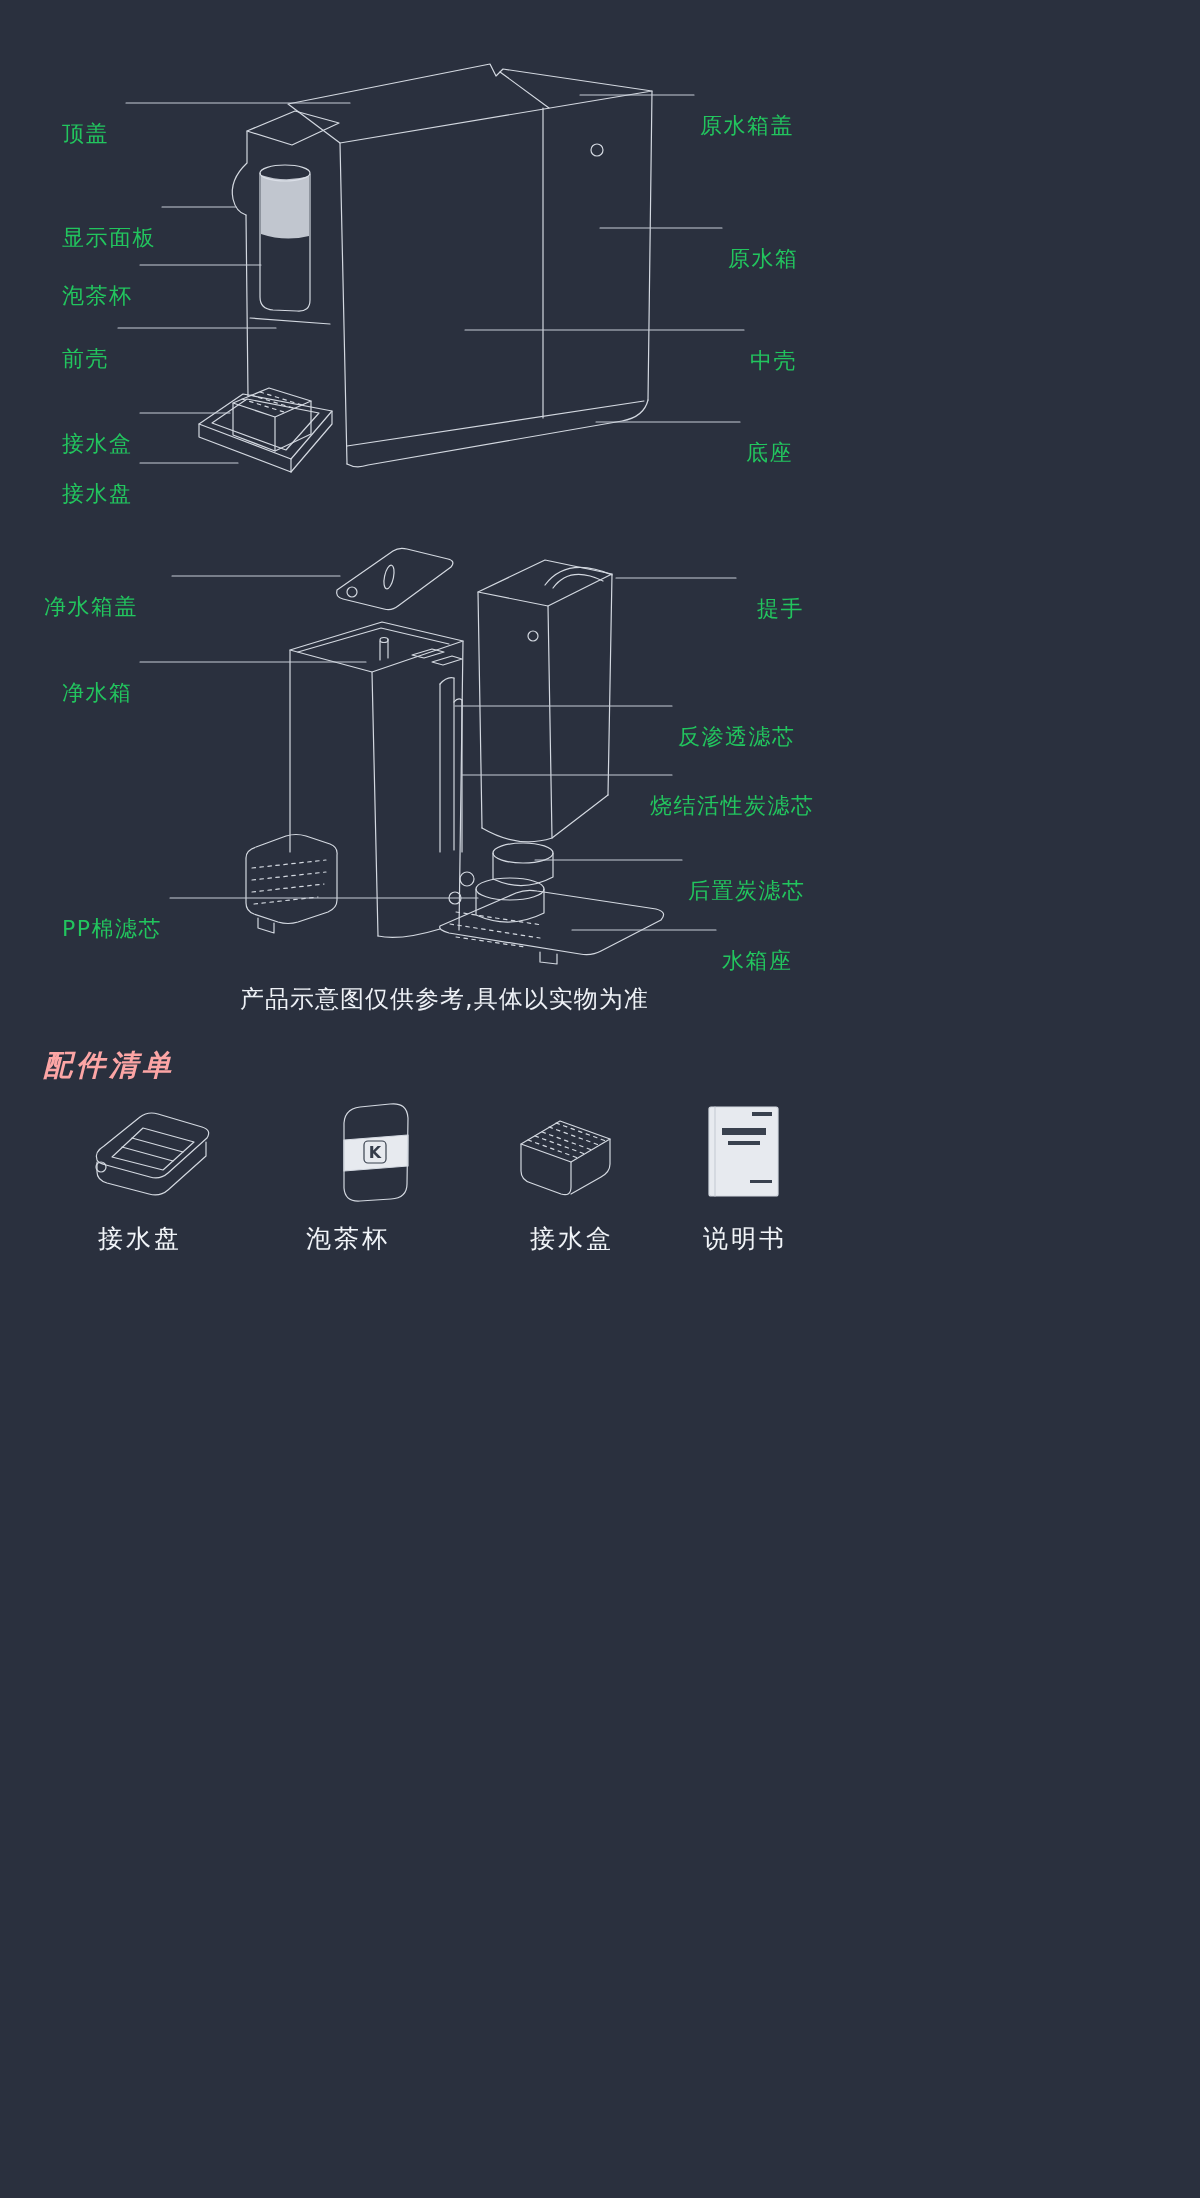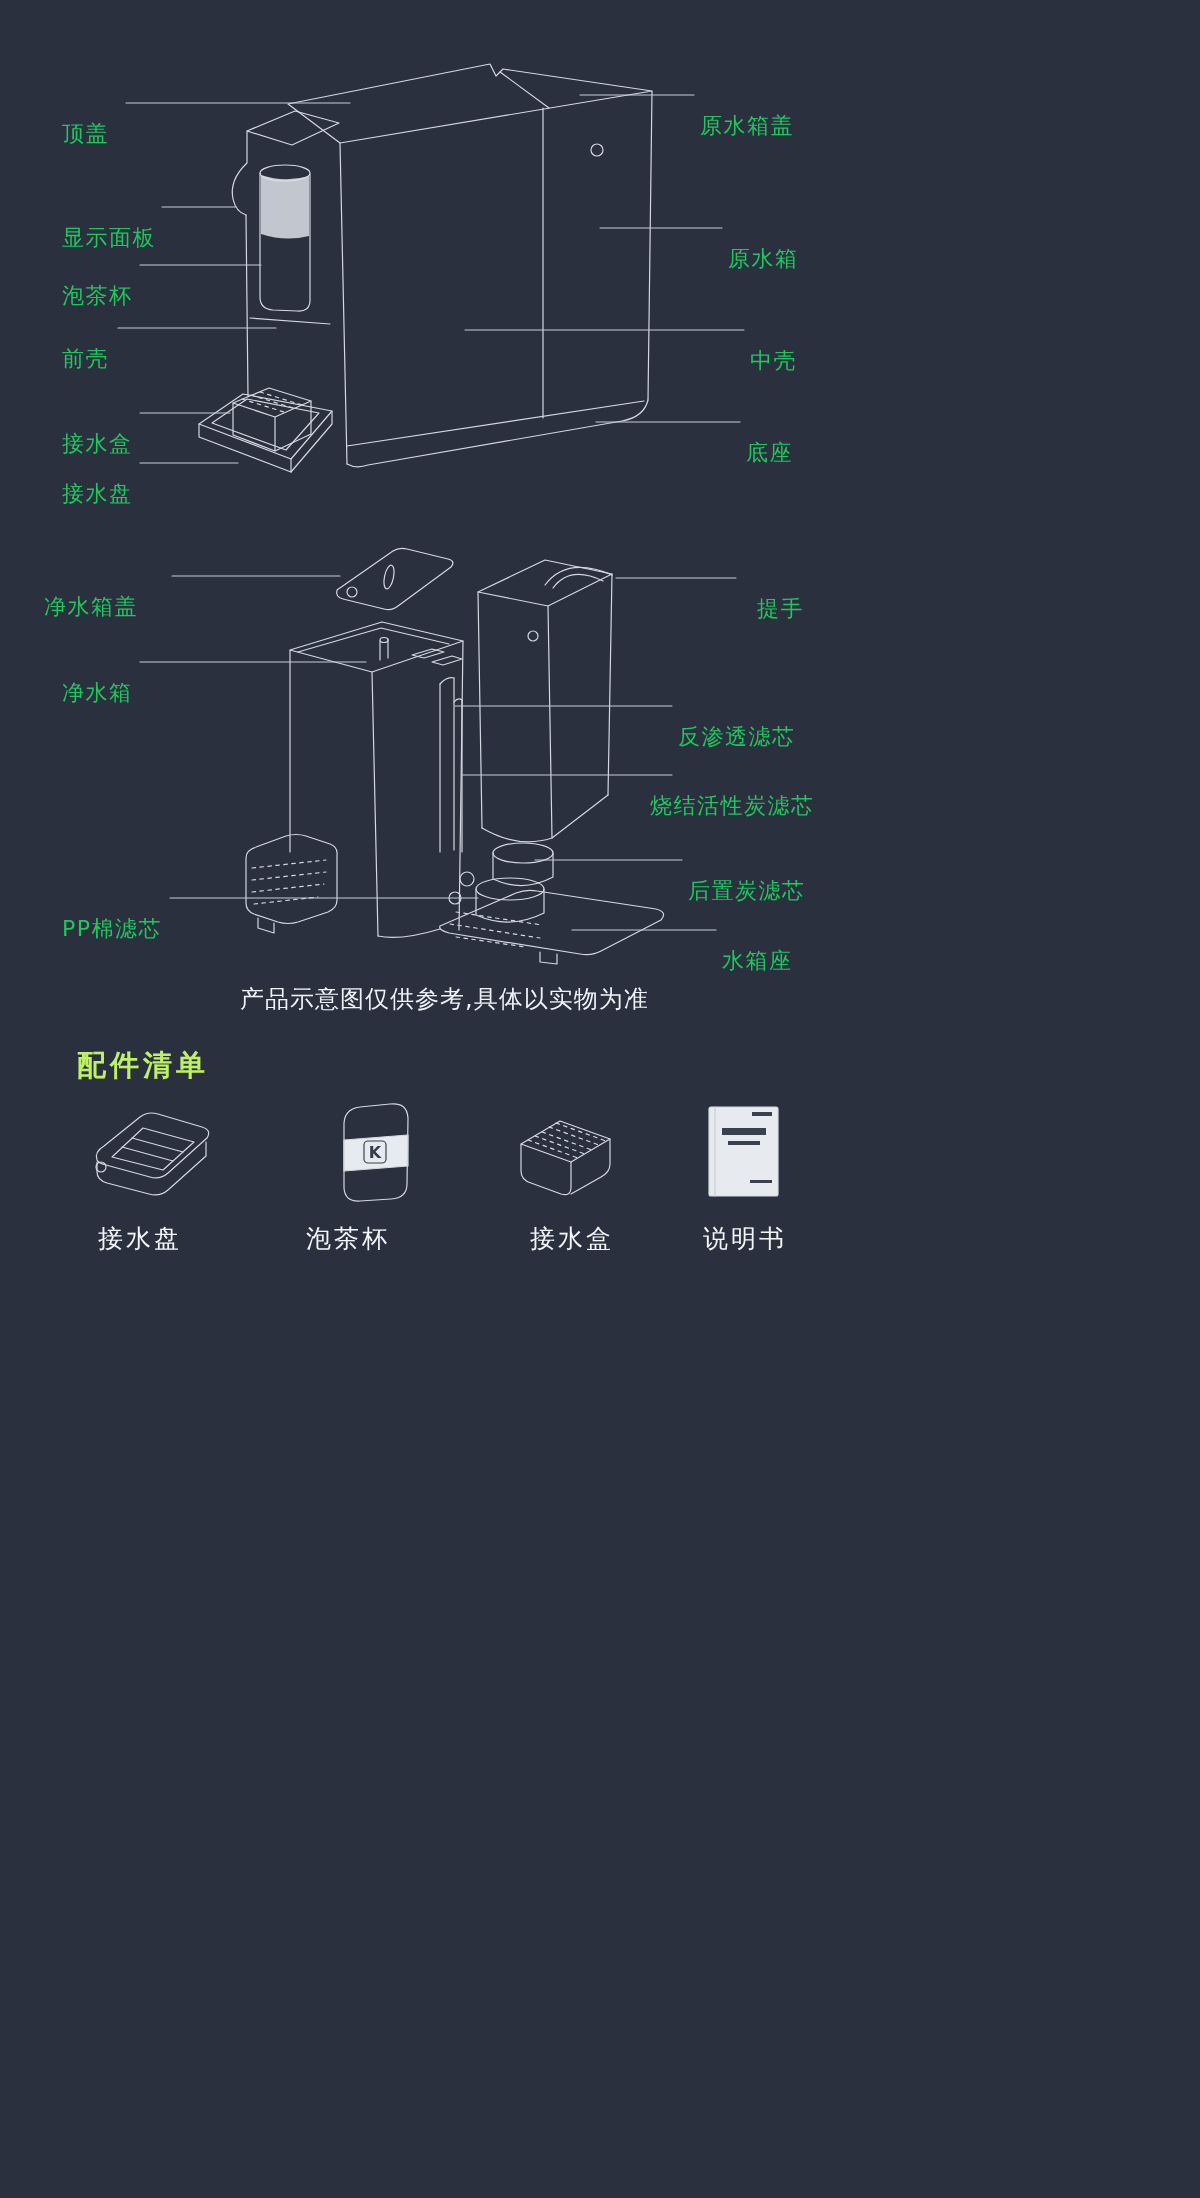--- a/index.html
+++ b/index.html
@@ -21,22 +21,22 @@
     font-family:"DejaVu Sans",sans-serif; }
   .part-label {
     position:absolute; color:#22c55e; font-size:22px; letter-spacing:1.5px;
     transform:translateY(-50%); white-space:nowrap;margin-top:31px;
   }
   .disclaimer {
     position:absolute; left:240px; top:983px; font-size:24px; letter-spacing:1px;
     color:#eef1f6; white-space:nowrap;text-align:center;
   }
   .acc-heading {
-    position:absolute; left:77px; top:1046px; font-size:29px; font-weight:bold;
-    letter-spacing:4px; color:#bef264;
+    position:absolute; left:43px; top:1046px; font-size:29px; font-weight:bold;
+    letter-spacing:4px; color:#fca5a5;font-style:italic;
   }
   .acc-label {
     position:absolute; top:1222px; font-size:25px; letter-spacing:3px; color:#f2f5f9;
     transform:translateX(-50%); white-space:nowrap;
   }
 </style>
 </head>
 <body>
 
 <div class="canvas">

